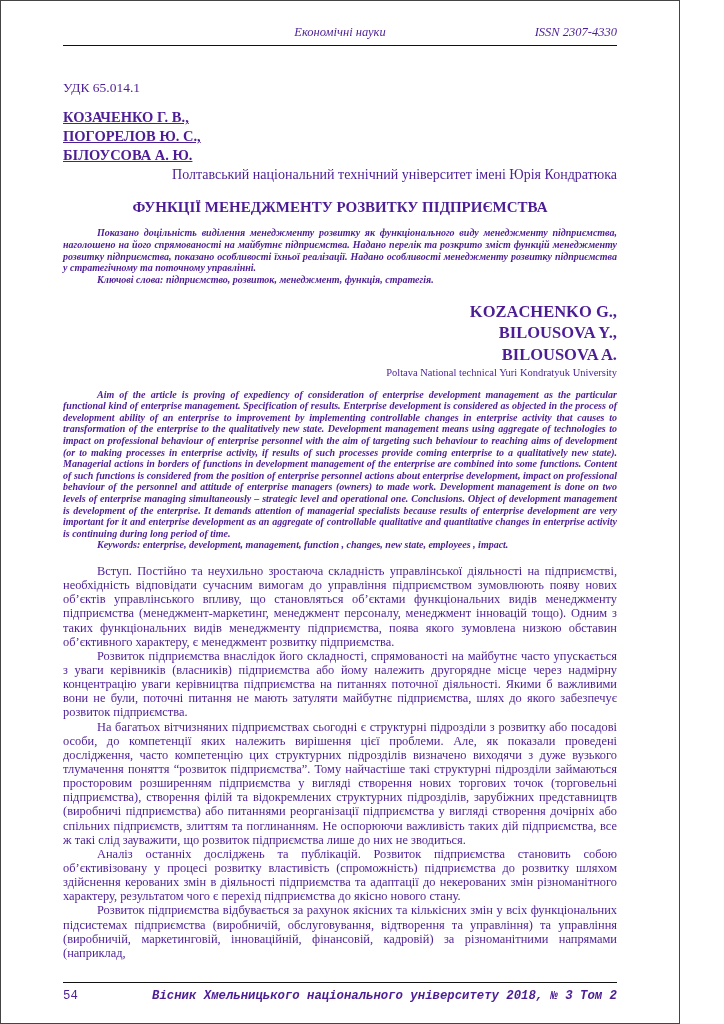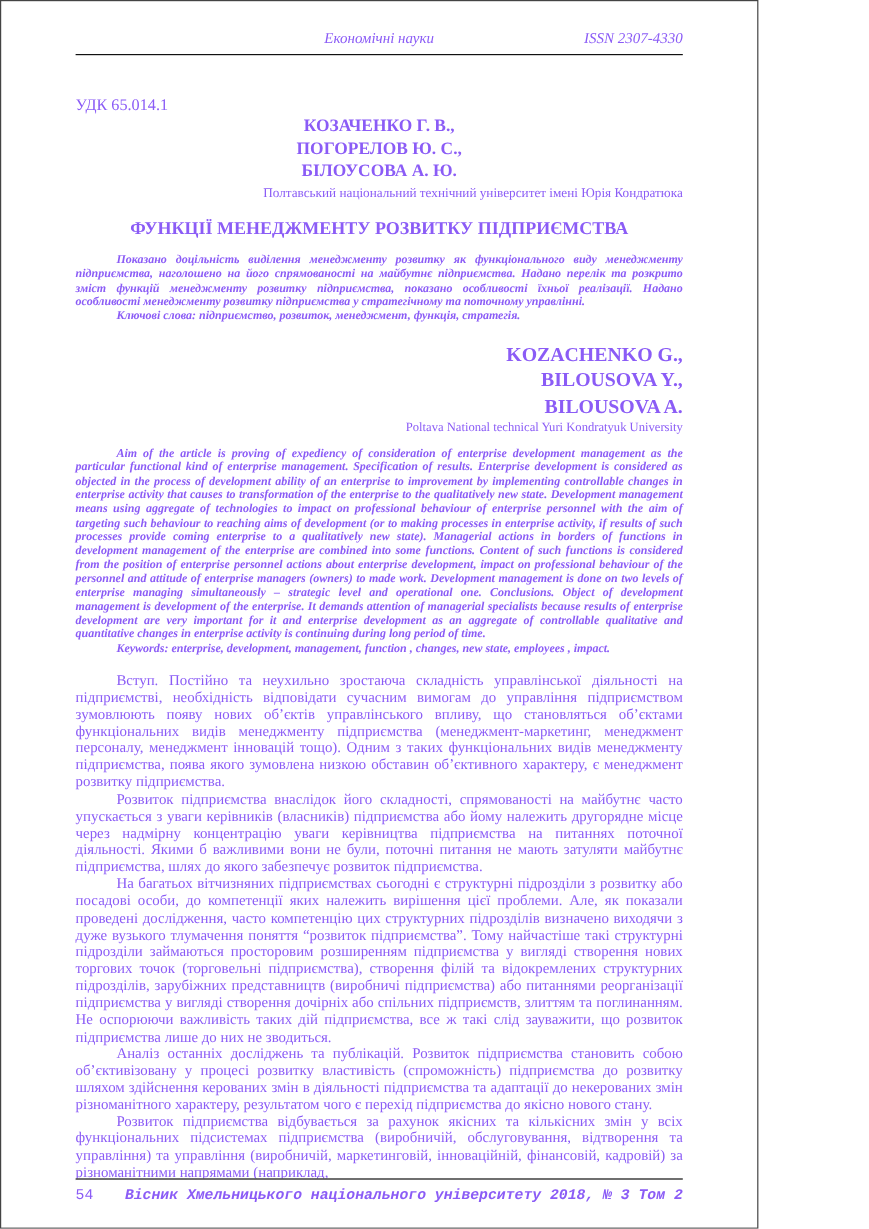--- a/index.html
+++ b/index.html
@@ -1,35 +1,35 @@
 <!DOCTYPE html>
 <html><head>
 <meta charset="utf-8">
 <style>
   html,body{margin:0;padding:0;background:#fff;}
   .page{
     position:relative;
-    width:632px;height:1024px;
+    width:680px;height:1024px;
     box-sizing:border-box;
     background:#fff;
     border:1px solid #444;
     overflow:hidden;
-    color:#8b5cf6;
+    color:#4c1d95;
     font-family:"Liberation Serif","DejaVu Serif",serif;
   }
   .content{padding:24px 62px 0 62px;}
 
   .header{position:relative;font-style:italic;font-size:12.5px;text-align:center;}
   .header .issn{position:absolute;right:0;top:0;}
   .hrule{height:0;border-bottom:1.4px solid #111;margin-top:5px;}
 
   .udc{margin-top:34px;font-size:13.5px;}
 
-  .authors-ua{text-align:center;font-weight:700;font-size:14.5px;line-height:1.32;}
-  .affil{text-align:right;font-size:11px;margin-top:2px;}
+  .authors-ua{margin-top:12px;text-align:left;font-weight:700;font-size:14.5px;line-height:1.32;text-decoration:underline;}
+  .affil{text-align:right;font-size:14px;margin-top:2px;}
 
   .title-ua{margin:16px 0 0 0;text-align:center;font-weight:700;font-size:15px;}
   .title-en{margin:18px 0 0 0;text-align:center;font-weight:700;font-size:13.5px;}
 
   .abstract{margin-top:11px;font-style:italic;font-size:10px;line-height:1.16;text-align:justify;font-weight:bold;}
   .abstract p{margin:0;text-indent:34px;}
 
   .authors-en{margin-top:16px;text-align:right;font-weight:700;font-size:16.5px;line-height:1.28;}
   .affil-en{font-size:10.5px;}
 

